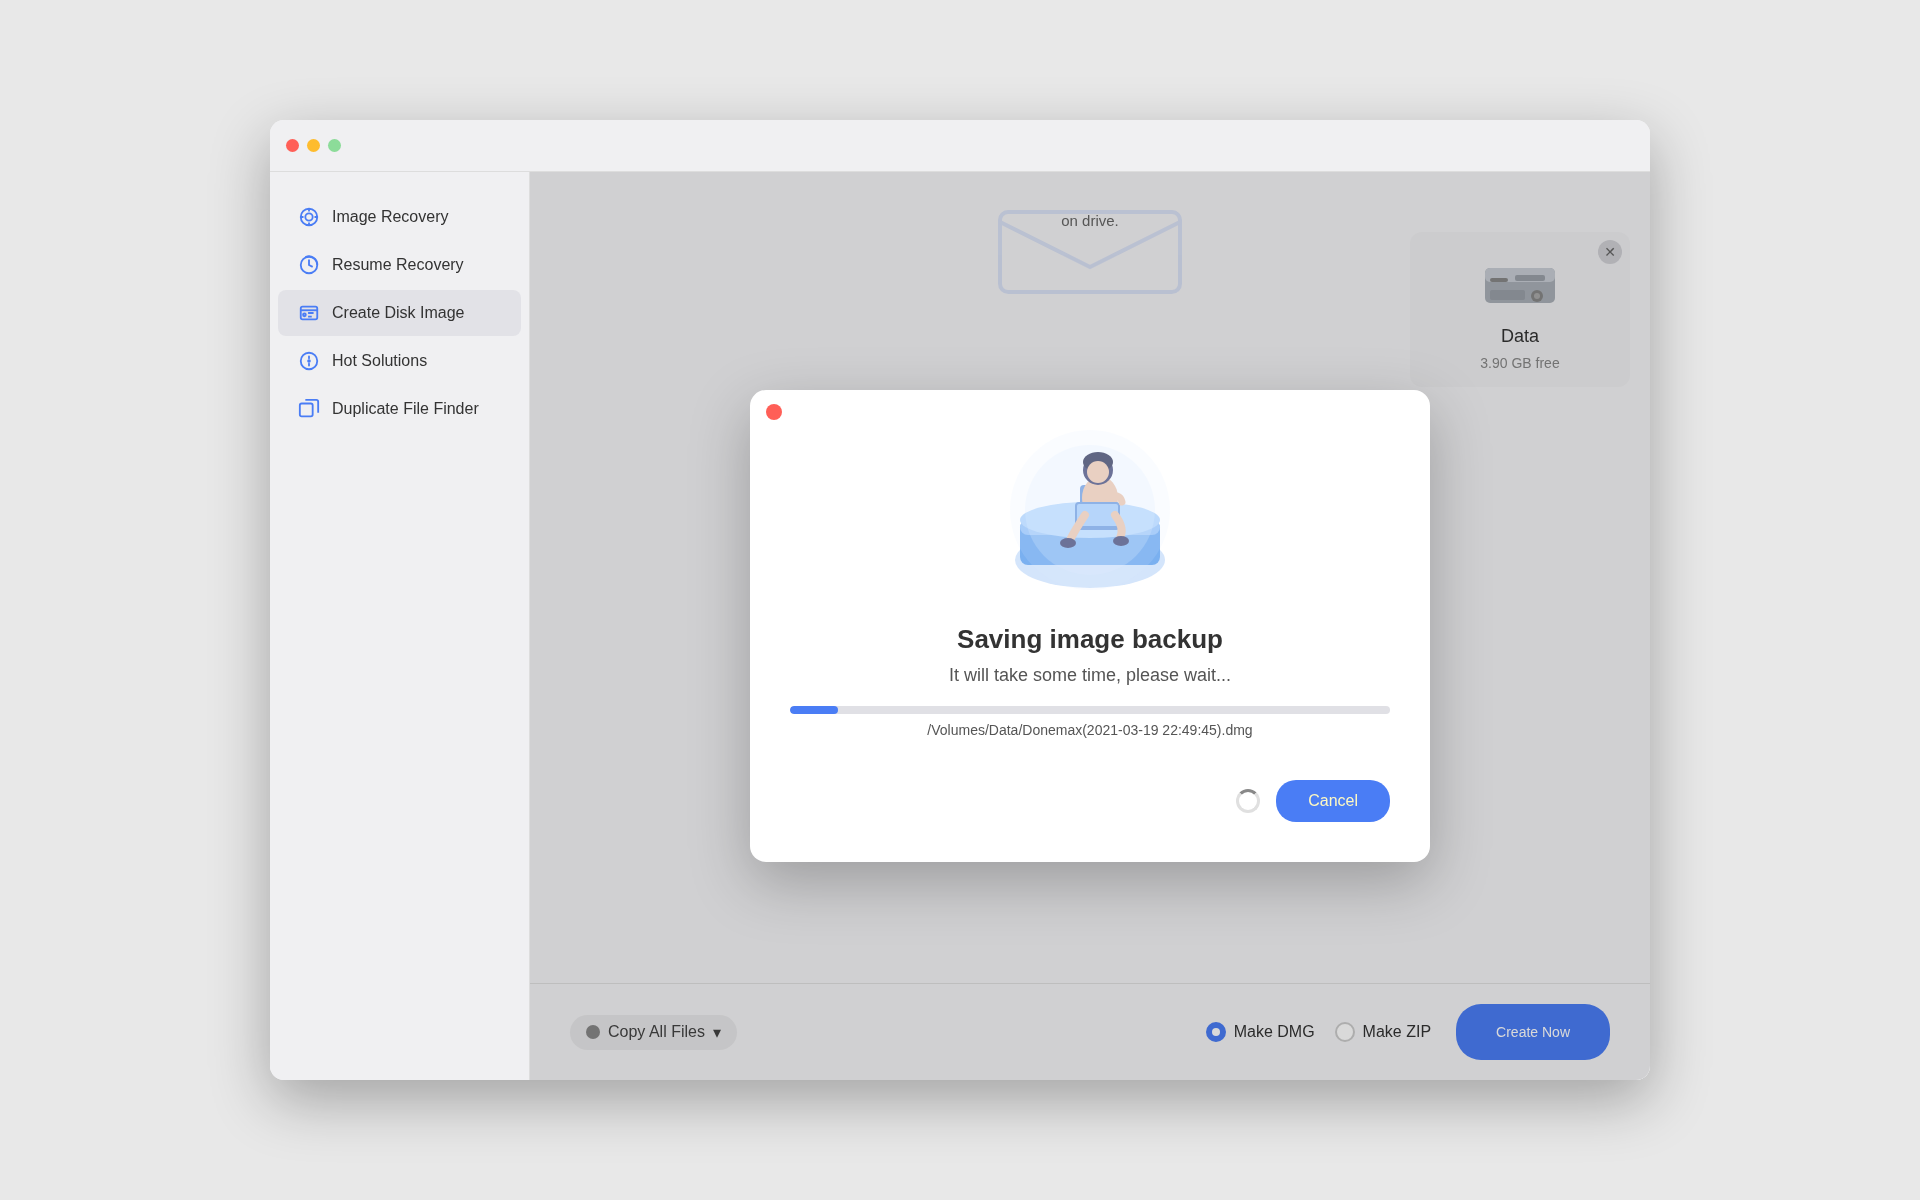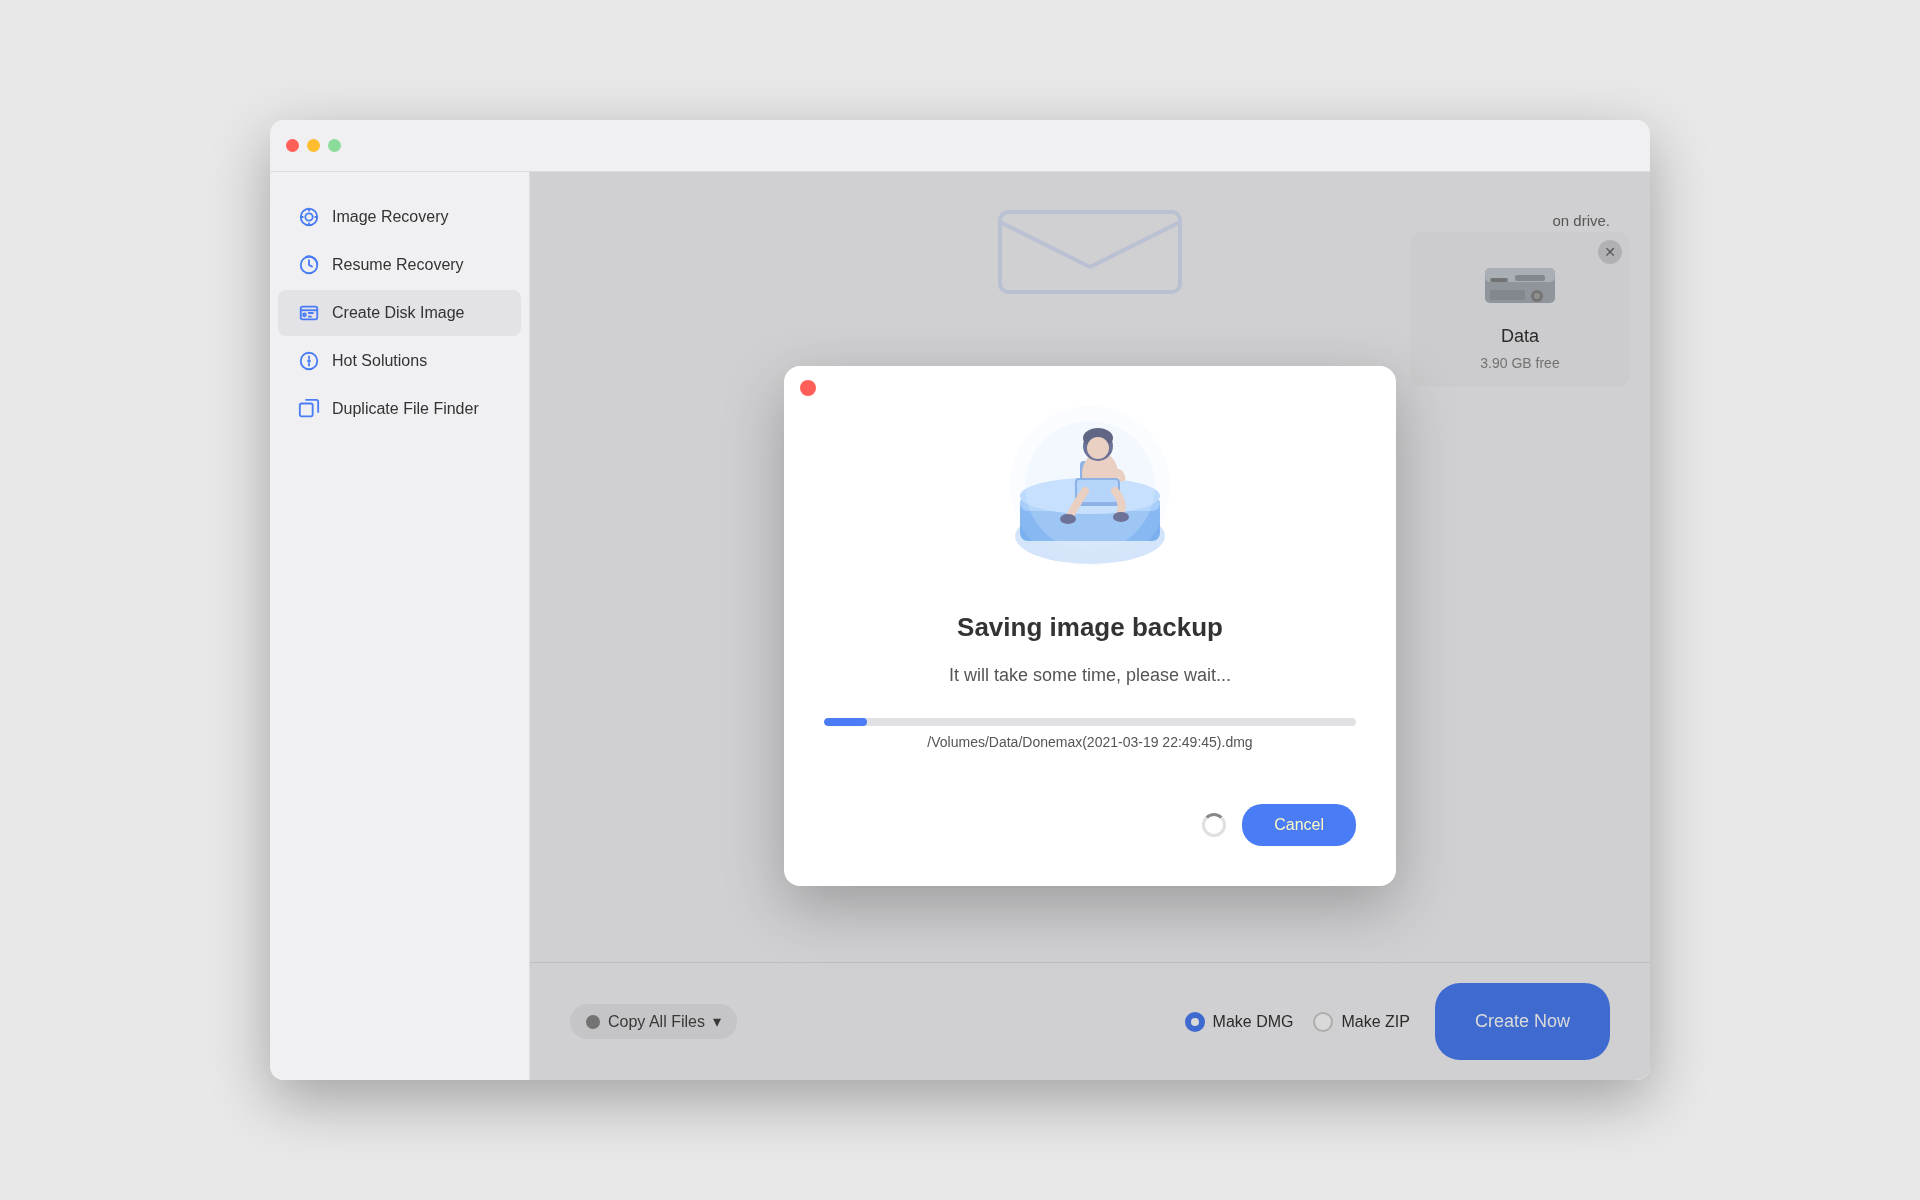--- a/index.html
+++ b/index.html
@@ -217,51 +217,50 @@
     .radio-circle.unselected {
       border-color: #ccc;
       background: white;
     }
 
     .create-now-btn {
       background: #4a7df5;
       color: white;
       border: none;
       border-radius: 25px;
-      padding: 28px 40px;
-      font-size: 18px;
+      padding: 20px 40px;
+      font-size: 14px;
       font-weight: 500;
       cursor: pointer;
     }
 
     
     .modal-overlay {
       position: absolute;
       top: 0;
       left: 0;
       right: 0;
       bottom: 0;
       background: rgba(0,0,0,0.15);
       display: flex;
       align-items: center;
       justify-content: center;
       z-index: 100;
     }
 
     .modal {
-      width: 612px;
+      width: 680px;
       background: white;
       border-radius: 16px;
       box-shadow: 0 20px 60px rgba(0,0,0,0.25);
       padding: 40px;
       display: flex;
       flex-direction: column;
       align-items: center;
       position: relative;
-      gap: 12px;
     }
 
     .modal-close-btn {
       position: absolute;
       top: 14px;
       left: 16px;
       width: 16px;
       height: 16px;
       background: #ff5f57;
       border-radius: 50%;
@@ -418,21 +417,21 @@
     <div class="content-area">
 
       <div class="bg-envelope">
         <svg width="200" height="120" viewBox="0 0 200 120" fill="none">
           <rect x="10" y="20" width="180" height="80" rx="8" stroke="#4a7df5" stroke-width="4"></rect>
           <path d="M10 30 L100 75 L190 30" stroke="#4a7df5" stroke-width="4"></path>
         </svg>
       </div>
 
       <div class="content-top">
-        <div style="text-align:right; padding-top: 10px; color:#666; font-size:15px;">on drive.</div>
+        <div style="text-align:center; padding-top: 10px; color:#666; font-size:15px;">on drive.</div>
       </div>
 
       <div class="drive-card-area">
         <button class="close-drive-btn">✕</button>
 
         <svg class="drive-icon-svg" viewBox="0 0 80 70">
           <rect x="5" y="20" width="70" height="35" rx="5" fill="#aab0b8"></rect>
           <rect x="5" y="20" width="70" height="14" rx="5" fill="#c8cdd5"></rect>
           <rect x="10" y="30" width="18" height="4" rx="2" fill="#888"></rect>
           <rect x="35" y="27" width="30" height="6" rx="2" fill="#9aa0a8"></rect>

